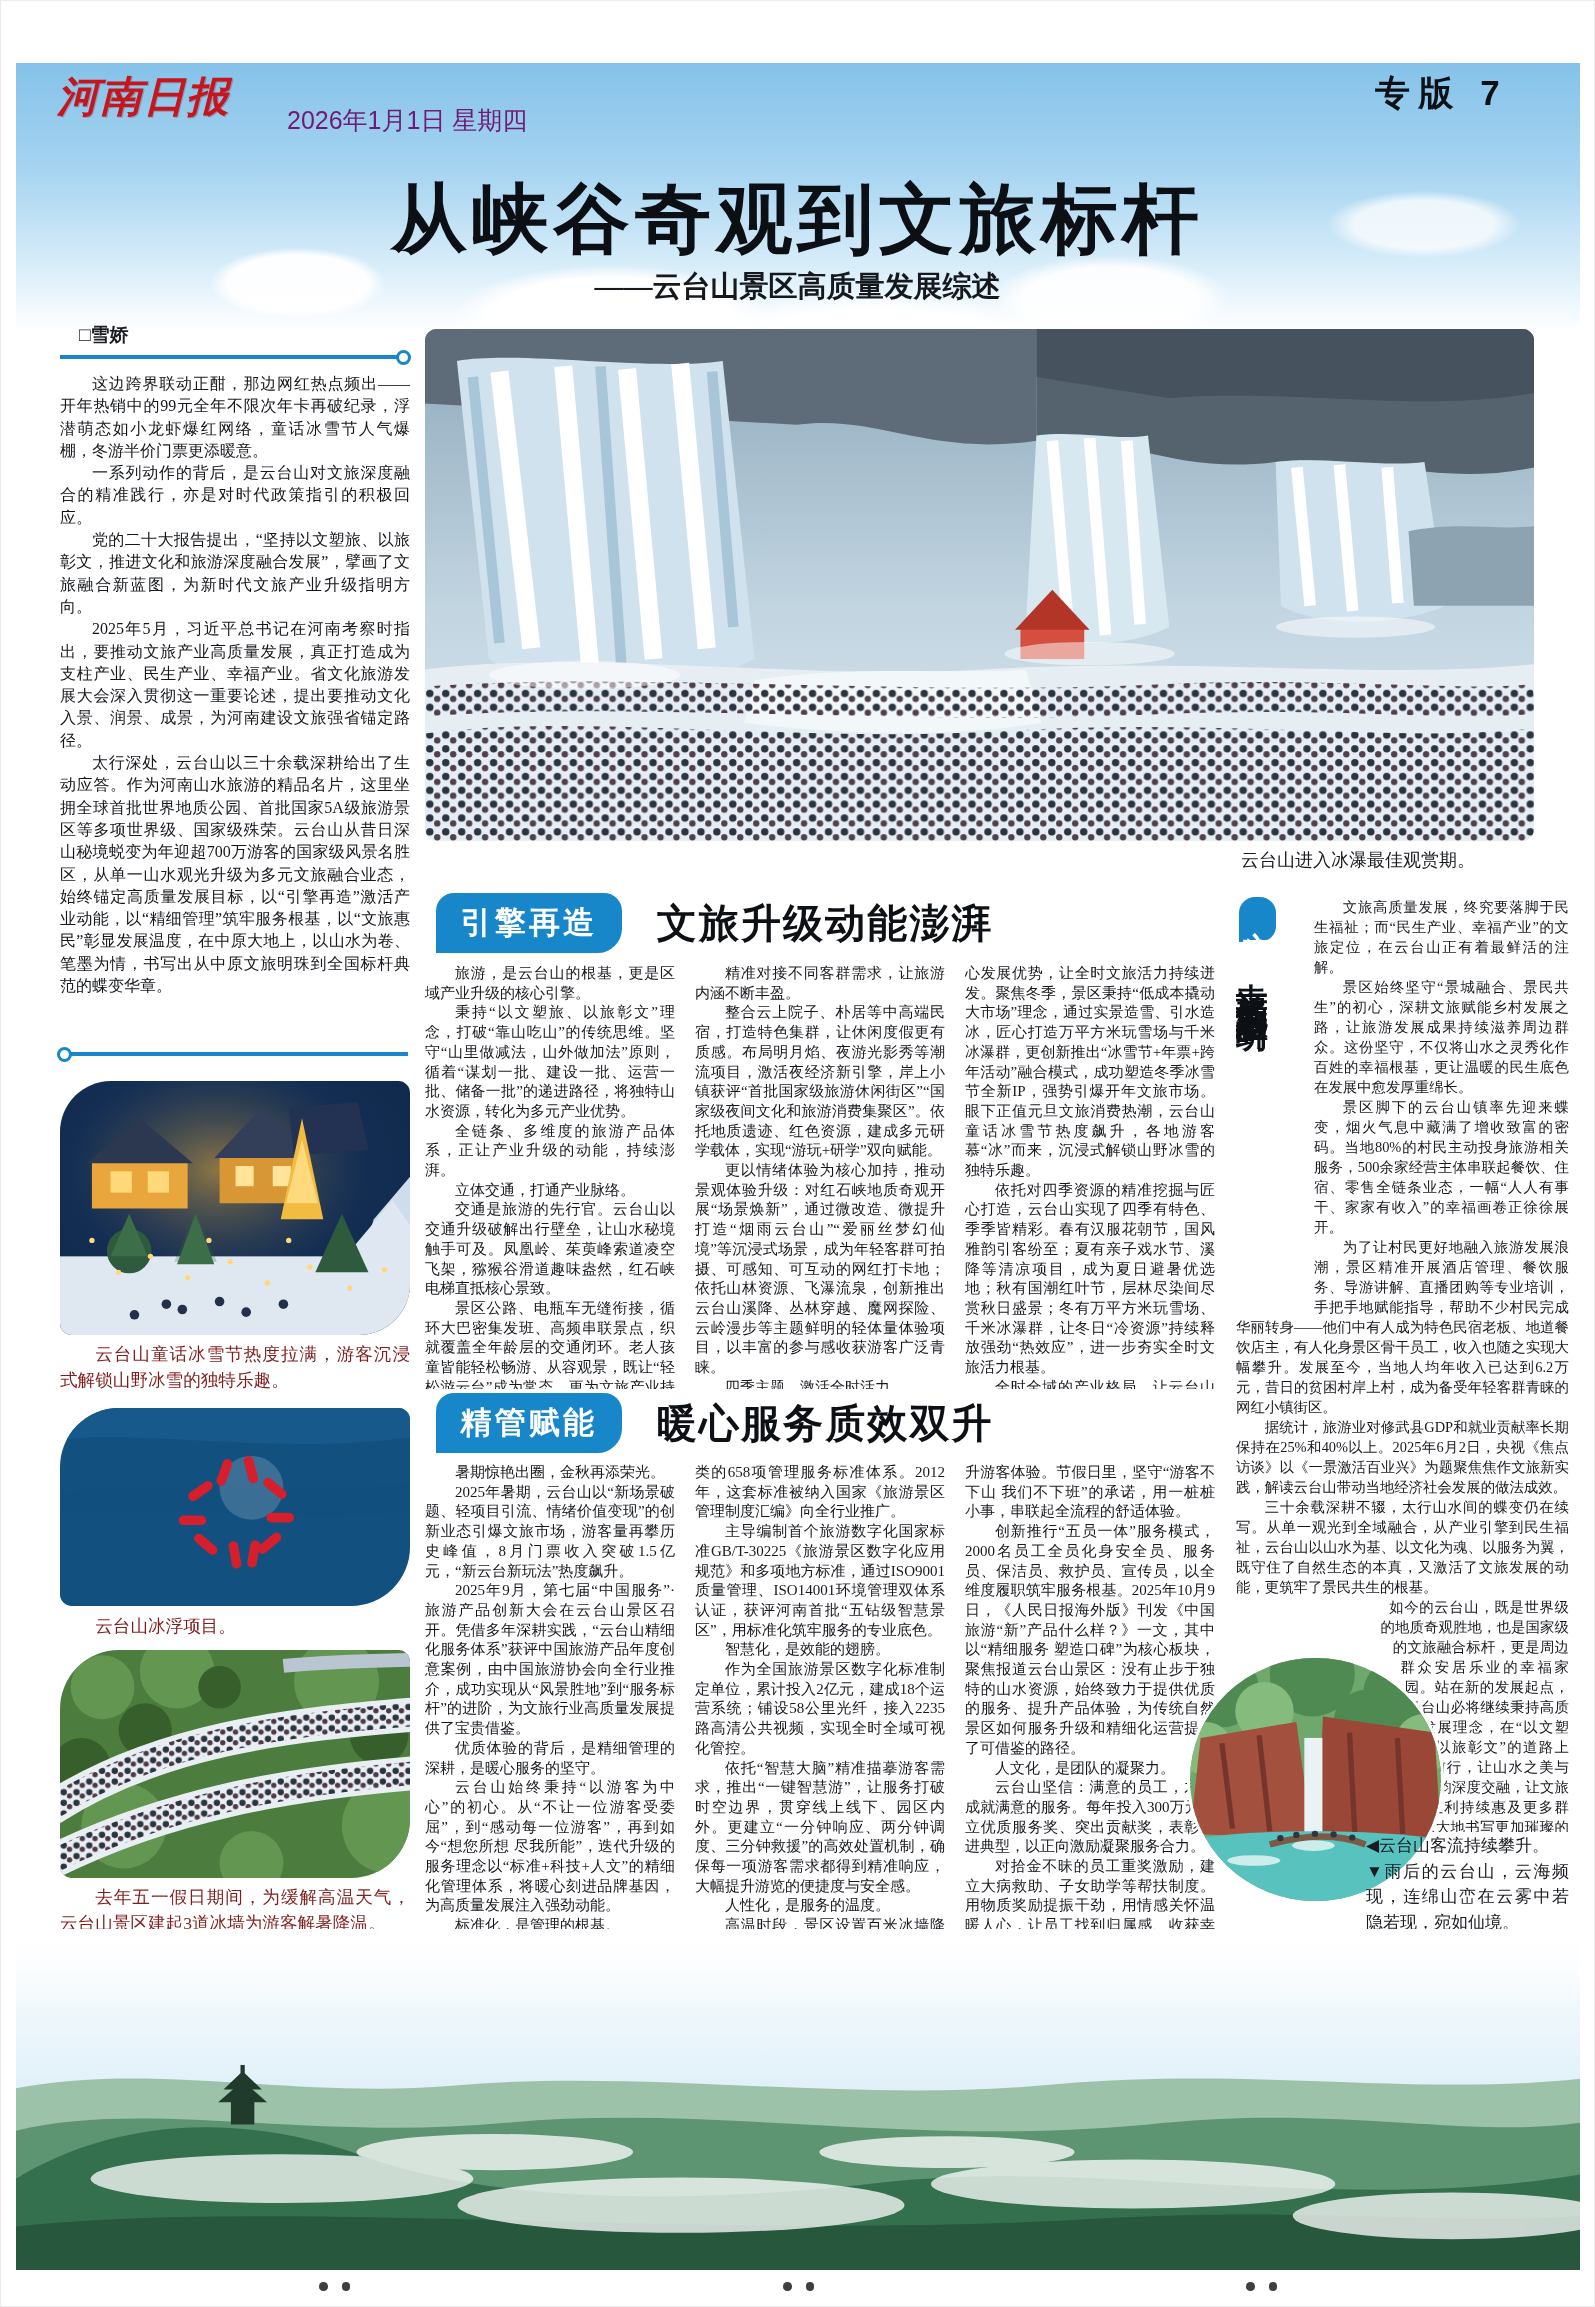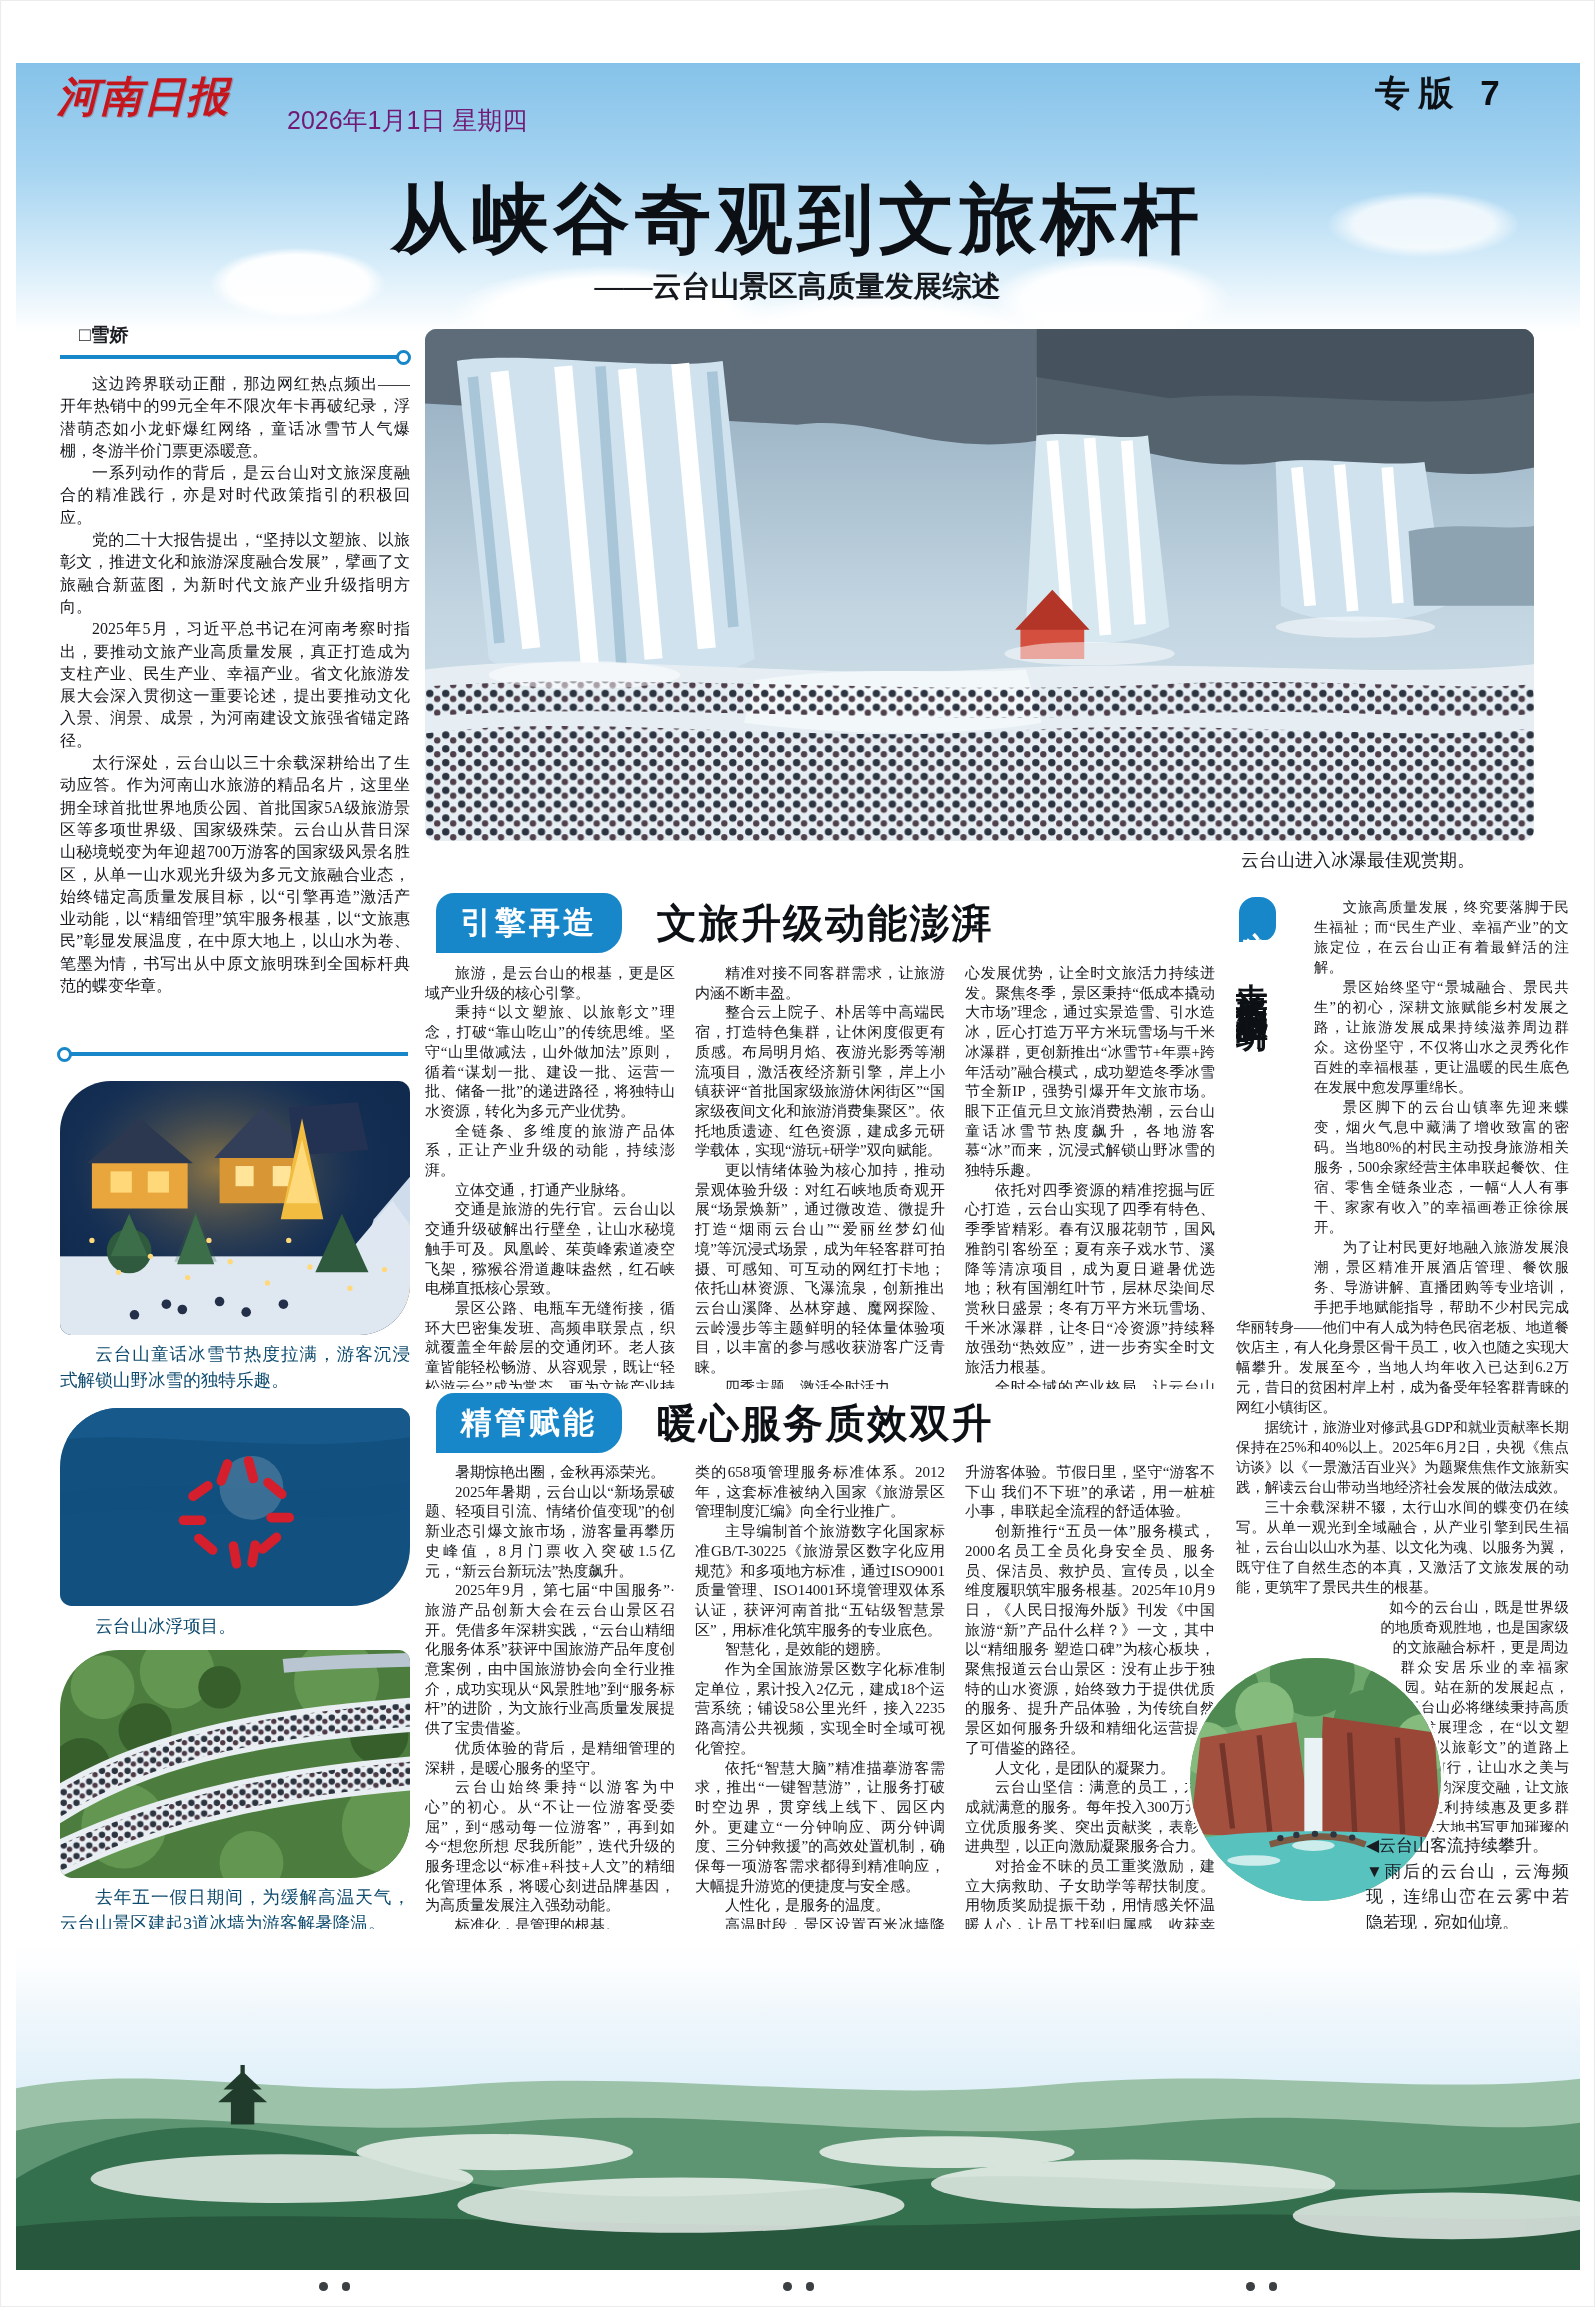--- a/index.html
+++ b/index.html
@@ -36,21 +36,21 @@
   .intro{position:absolute;left:60px;top:373px;width:350px;height:666px;overflow:hidden;
          font-size:16px;line-height:22.3px;text-align:justify;color:#14171c;}
   .par{margin:0;text-indent:2em;}
 
   .ph{position:absolute;left:60px;width:350px;overflow:hidden;}
   .ph svg{display:block;width:100%;height:100%;}
   .photo1{top:1081px;height:254px;border-radius:51px 11.7px 51px 11.7px;}
   .photo2{top:1408px;height:198px;border-radius:59px 11.7px 59px 11.7px;}
   .photo3{top:1650px;height:228px;border-radius:59px 11.7px 59px 11.7px;}
   .lcap{position:absolute;left:60px;width:350px;font-size:17.6px;line-height:25.5px;
-        text-align:justify;text-indent:2em;color:#0c4a6e;}
+        text-align:justify;text-indent:2em;color:#7f1d1d;}
   .lcap1{top:1342px;} .lcap2{top:1614px;} .lcap3{top:1885px;}
   .credit{position:absolute;left:60px;top:1940px;width:350px;text-align:right;
           font-size:19.7px;font-weight:bold;color:#101317;}
 
   
   .main-photo{position:absolute;left:425px;top:329px;width:1109px;height:512px;
               border-radius:11.7px;overflow:hidden;}
   .main-photo svg{display:block;width:100%;height:100%;}
   .main-cap{position:absolute;left:425px;top:848px;width:1109px;text-align:right;
             padding-right:59px;box-sizing:border-box;font-size:18px;color:#181b20;}

